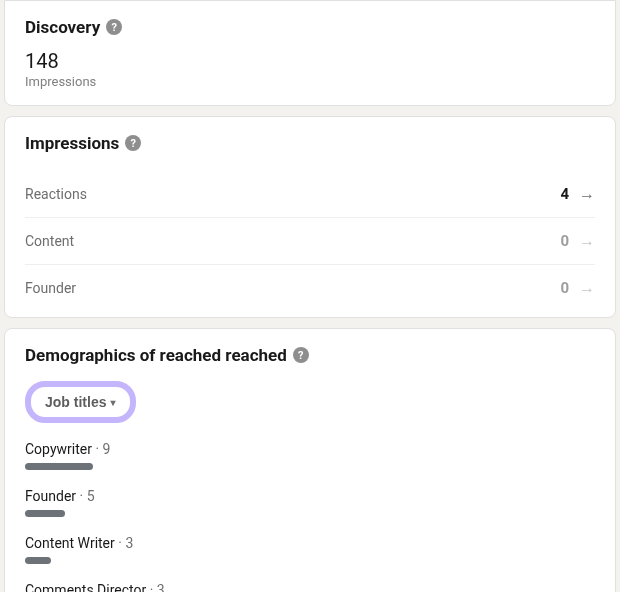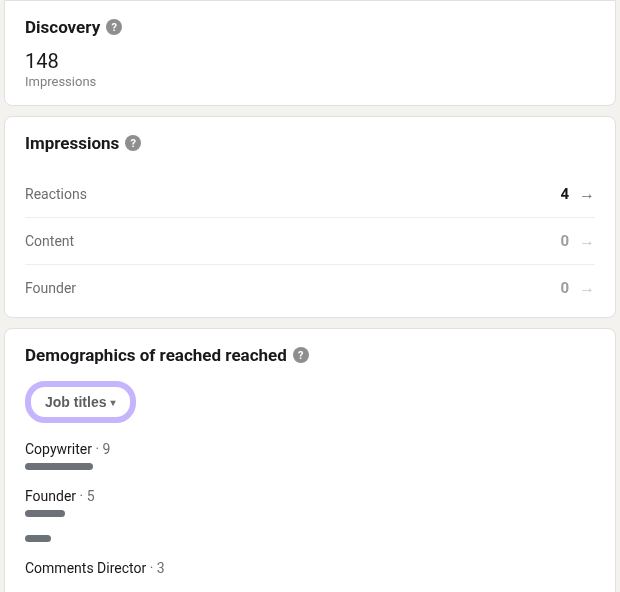--- a/index.html
+++ b/index.html
@@ -184,20 +184,21 @@
           <div class="bar-fill" style="width: 12%;"></div>
         </div>
       </div>
       <div class="demo-row">
         <div class="demo-label"><span class="title">Founder</span><span class="sep"> · </span><span class="count">5</span></div>
         <div class="bar-track">
           <div class="bar-fill" style="width: 7%;"></div>
         </div>
       </div>
       <div class="demo-row">
+        <div class="demo-label"><span class="title">Content Writer</span><span class="sep"> · </span><span class="count">3</span></div>
         <div class="bar-track">
           <div class="bar-fill" style="width: 4.5%;"></div>
         </div>
       </div>
       <div class="demo-row">
         <div class="demo-label"><span class="title">Comments Director</span><span class="sep"> · </span><span class="count">3</span></div>
       </div>
     </div>
 </div>
 

